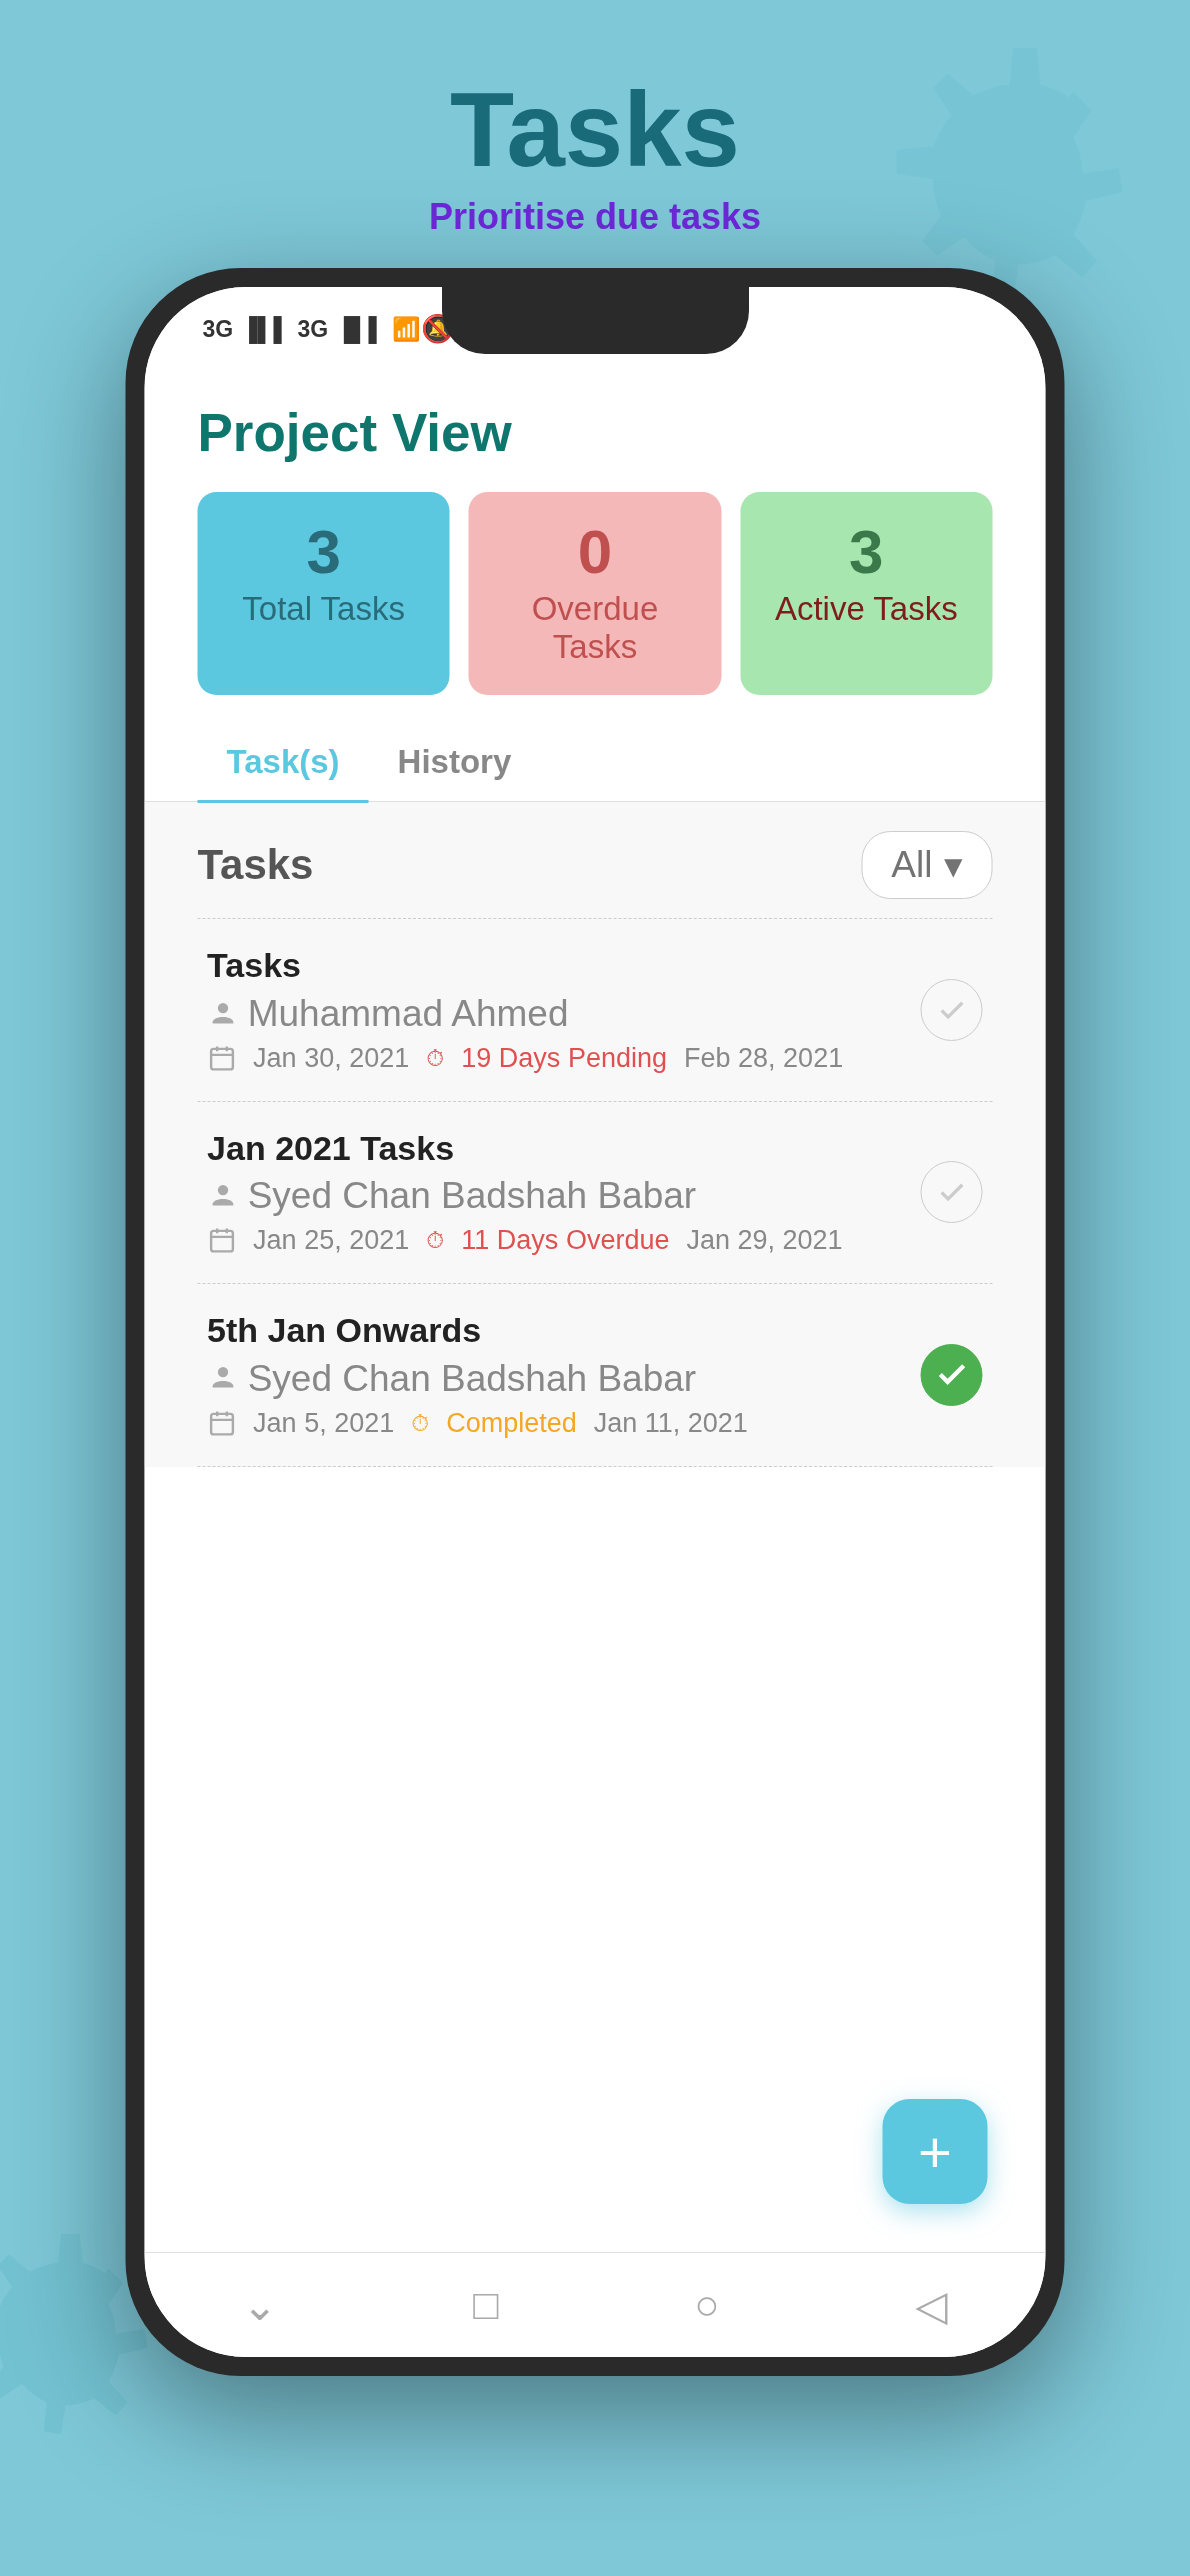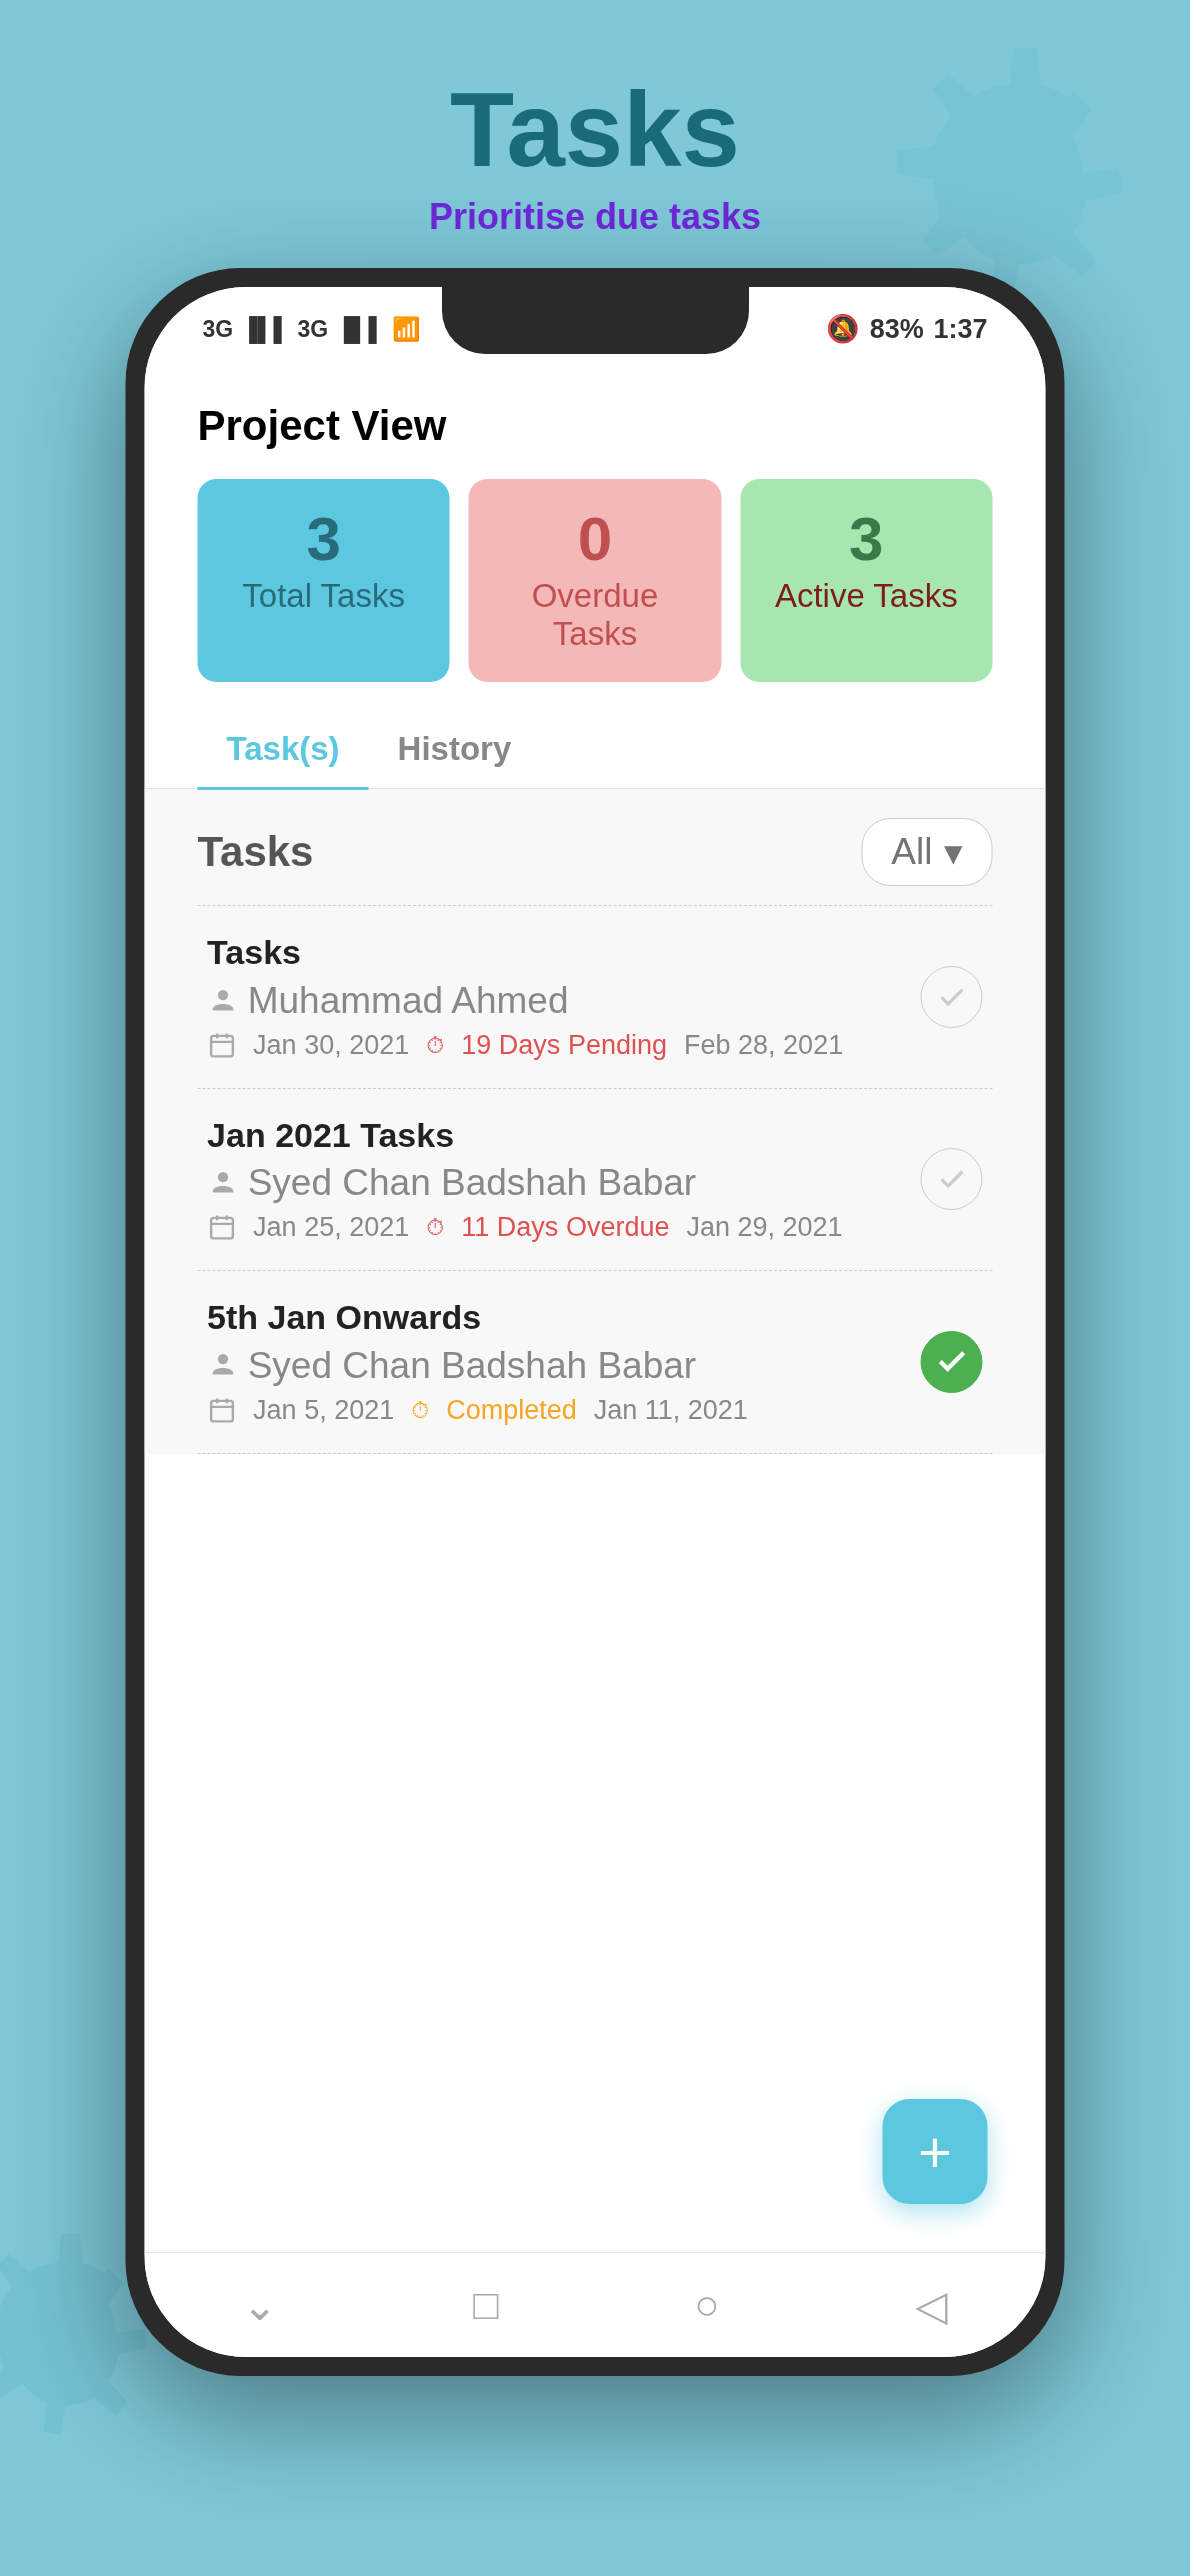--- a/index.html
+++ b/index.html
@@ -67,21 +67,20 @@
       width: 307px;
       height: 67px;
       background: #2a2a2a;
       border-radius: 0 0 43px 43px;
       z-index: 10;
     }
 
     
     .status-bar {
       display: flex;
-      justify-content: space-between;
       align-items: center;
       padding: 17px 58px 9.6px;
       background: white;
       font-size: 27px;
       font-weight: 600;
       color: #333;
       height: 77px;
     }
     .status-left {
       display: flex;
@@ -98,23 +97,23 @@
 
     
     .app-content {
       background: white;
       height: calc(100% - 77px - 105px);
       overflow: hidden;
     }
 
     .project-view-header {
       padding: 38px 53px 19px;
-      font-size: 42px;
+      font-size: 53px;
       font-weight: 800;
-      color: #000000;
+      color: #0f766e;
     }
 
     
     .stats-row {
       display: flex;
       gap: 19px;
       padding: 9.6px 53px 29px;
     }
 
     .stat-card {

